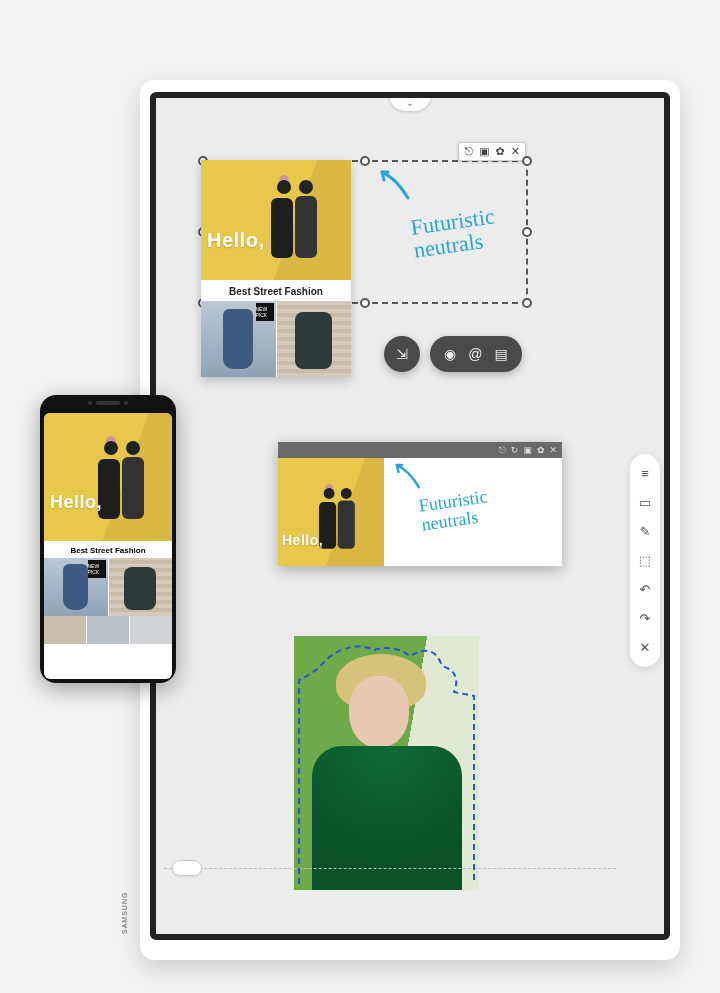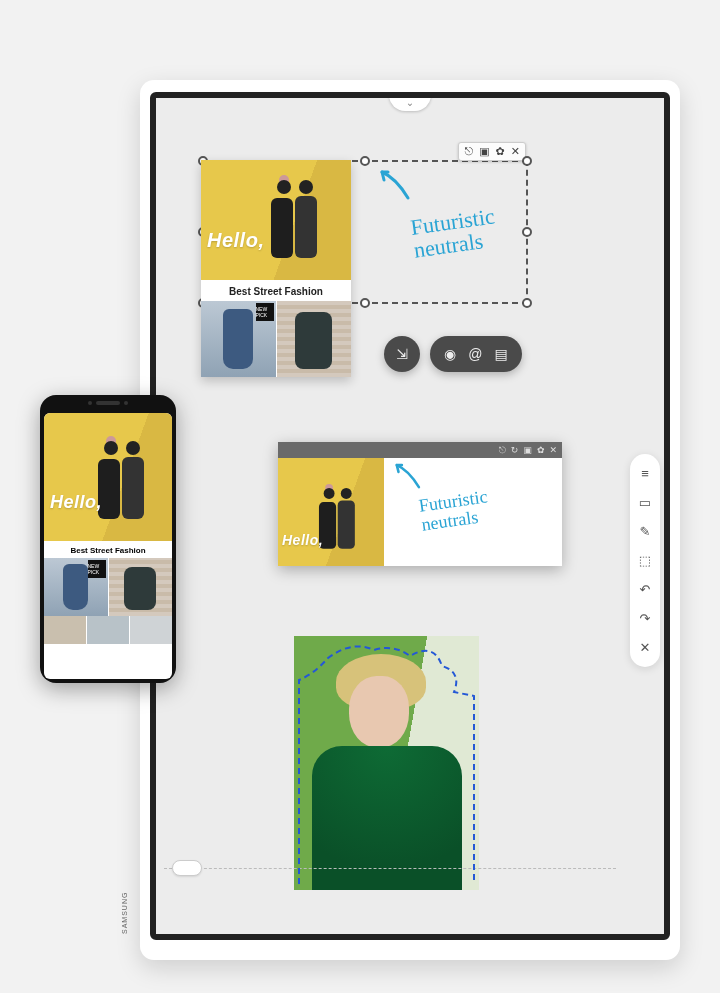--- a/index.html
+++ b/index.html
@@ -99,21 +99,20 @@
     overflow: hidden;
   }
   .hero-text {
     position: absolute;
     left: 6px; bottom: 28px;
     color: #fff;
     font-size: 20px;
     font-weight: bold;
     letter-spacing: .5px;
     text-shadow: 0 1px 2px rgba(0,0,0,.2);
-    font-style: italic;
   }
   .figure {
     position: absolute;
     right: 12px; bottom: 0;
     width: 80px; height: 110px;
   }
   .figure::before, .figure::after {
     content: "";
     position: absolute;
     top: 10px;

